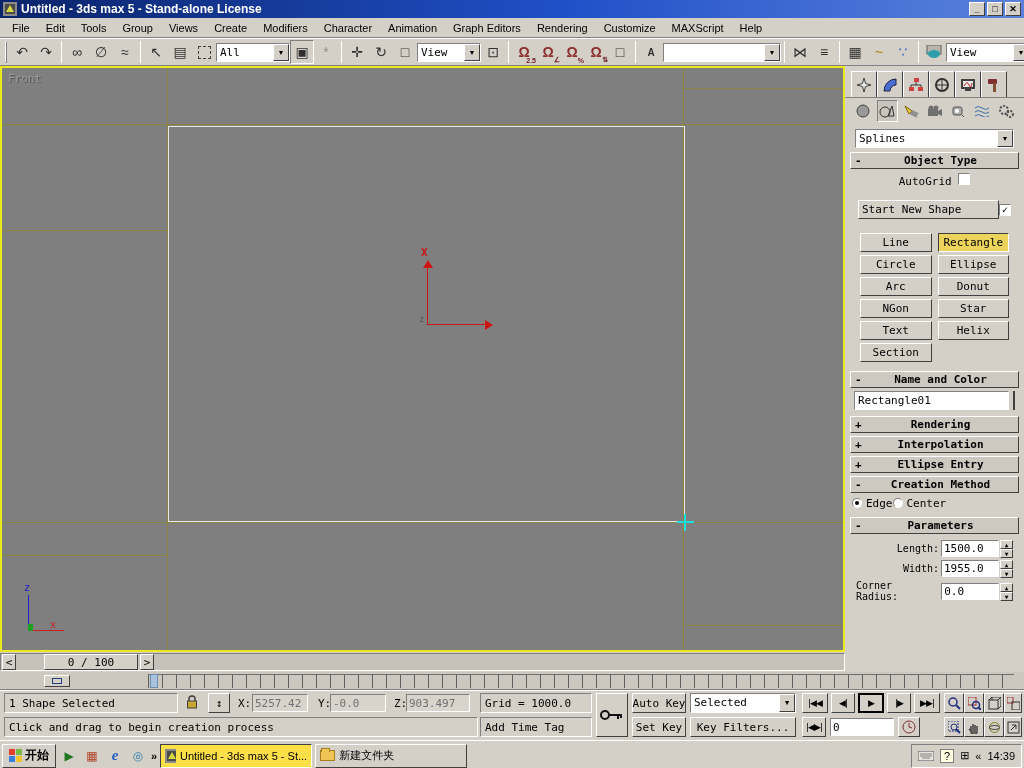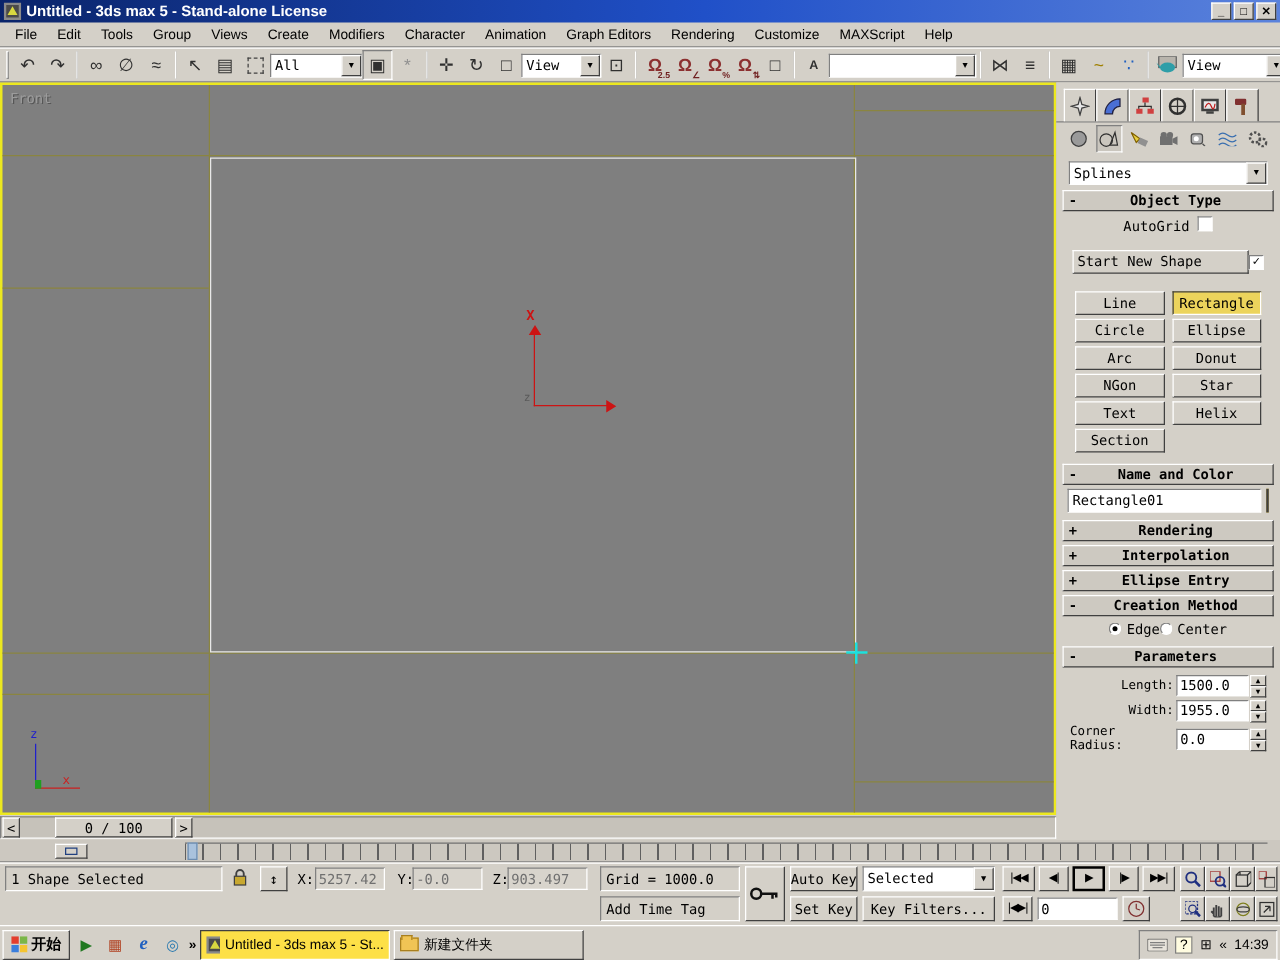--- a/index.html
+++ b/index.html
@@ -442,21 +442,21 @@
         <span class="rtog">+</span>
         <span class="rttl">Ellipse Entry</span>
       </div>
     </div>
 
     <div class="rollout">
       <div class="rhdr">
         <span class="rtog">-</span>
         <span class="rttl">Creation Method</span>
       </div>
-      <div class="rbody" style="display:flex;justify-content:center;padding:4px 2px">
+      <div class="rbody" style="display:flex;justify-content:flex-start;padding:4px 2px">
         <span><span class="radio on"></span><span>Edge</span></span>
         <span><span class="radio"></span><span>Center</span></span>
       </div>
     </div>
 
     <div class="rollout">
       <div class="rhdr">
         <span class="rtog">-</span>
         <span class="rttl">Parameters</span>
       </div>
@@ -516,20 +516,21 @@
   <span class="sb sbtn" style="left:208px;top:2px;width:22px;height:20px">
       <span>↕</span>
     </span>
   <span class="sb mono" style="left:238px;top:6px">X:</span>
   <input class="sb sinput" style="left: 252px; top: 3px; width: 56px; height: 18px;" value="5257.42">
   <span class="sb mono" style="left:318px;top:6px">Y:</span>
   <input class="sb sinput" style="left: 330px; top: 3px; width: 56px; height: 18px;" value="-0.0">
   <span class="sb mono" style="left:394px;top:6px">Z:</span>
   <input class="sb sinput" style="left: 406px; top: 3px; width: 64px; height: 18px;" value="903.497">
   <div class="sb sfield" style="left:480px;top:2px;width:112px;height:20px">Grid = 1000.0</div>
+  <div class="sb sfield" style="left:4px;top:26px;width:474px;height:20px">Click and drag to begin creation process</div>
   <div class="sb sfield" style="left:480px;top:26px;width:112px;height:20px">Add Time Tag</div>
 
   <span class="sb sbtn" style="left:596px;top:2px;width:32px;height:44px">
     <svg width="24" height="14">
         <circle cx="5" cy="7" r="4" fill="none" stroke="#101010" stroke-width="2"></circle>
         <path d="M9 7 H22 M18 7 V11 M21 7 V10" stroke="#101010" stroke-width="2"></path>
       </svg>
   </span>
   <span class="sb sbtn mono" style="left:632px;top:2px;width:54px;height:20px">Auto Key</span>
   <span class="sb sbtn mono" style="left:632px;top:26px;width:54px;height:20px">Set Key</span>

